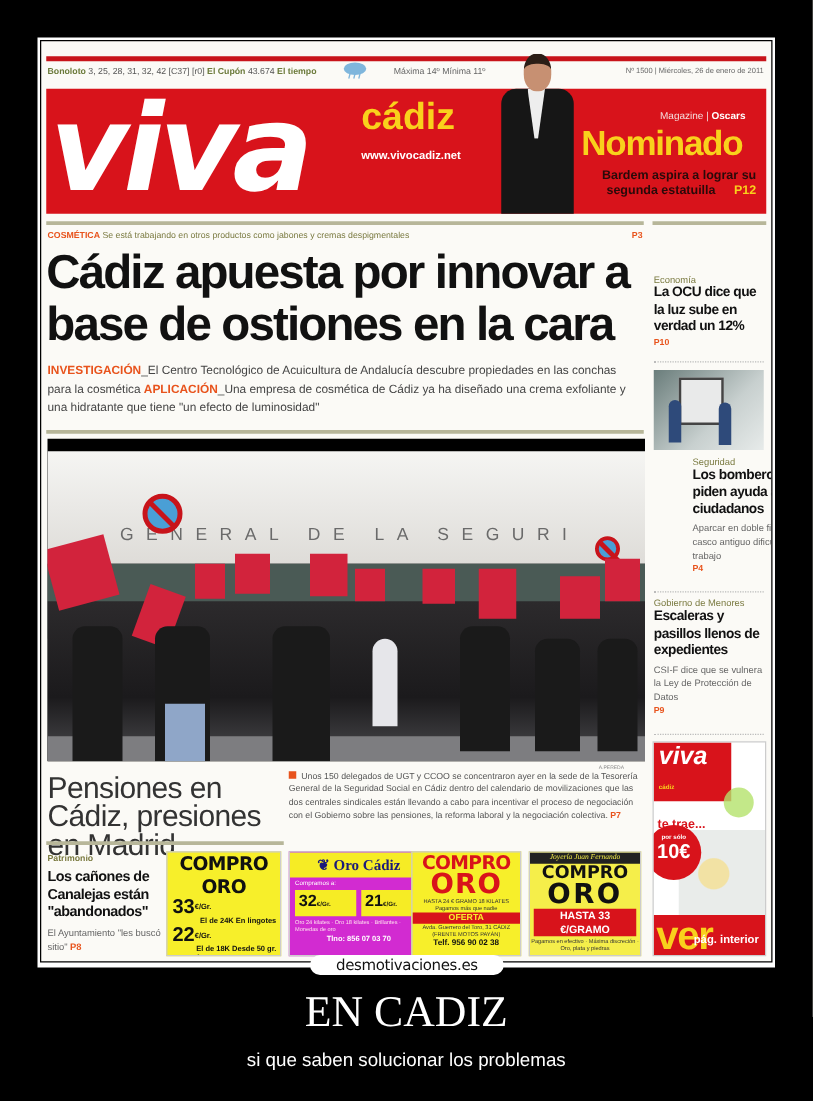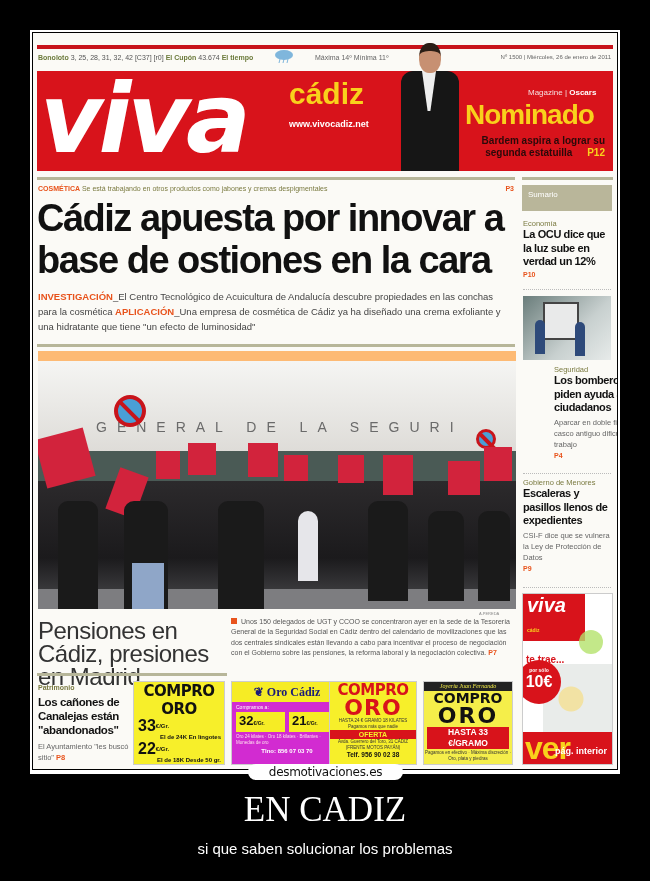--- a/index.html
+++ b/index.html
@@ -35,21 +35,21 @@
   
   .rule-olive { position: absolute; height: 3px; background: #b7b699; }
   .kicker { position: absolute; left: 5px; top: 152px; width: 476px; font-size: 7px; color: #7a7a40; white-space: nowrap; }
   .kicker .tag { color: #e8531c; font-weight: bold; }
   .kicker .pg { position: absolute; right: 0; color: #e8531c; font-weight: bold; }
   .headline { position: absolute; left: 4px; top: 164px; width: 480px; font-family: "Liberation Sans", sans-serif; font-weight: bold; font-size: 38px; line-height: 42px; letter-spacing: -1.5px; color: #111; }
   .lead-text { position: absolute; left: 5px; top: 256px; width: 476px; font-size: 9.5px; line-height: 15px; color: #444; }
   .lead-text .tag { color: #e8531c; font-weight: bold; }
 
   
-  .photo { position: absolute; left: 5px; top: 318px; width: 478px; height: 258px; background: #fdba74; overflow: hidden; }
+  .photo { position: absolute; left: 5px; top: 318px; width: 478px; height: 258px; background: #000000; overflow: hidden; }
   .bldg { position: absolute; left: 0; top: 10px; width: 478px; height: 90px; background: linear-gradient(#f5f5f3,#dedcd8); }
   .bldg-text { position: absolute; left: 58px; top: 68px; font-size: 14px; letter-spacing: 10px; color: #6a6a6a; white-space: nowrap; }
   .nopark { position: absolute; width: 32px; height: 32px; border-radius: 50%; background: #4a9fd6; border: 4px solid #c8141b; }
   .nopark::after { content: ""; position: absolute; left: 10px; top: -2px; width: 4px; height: 30px; background: #c8141b; transform: rotate(-45deg); }
   .wall { position: absolute; left: 0; top: 100px; width: 478px; height: 60px; background: #4a5a55; }
   .crowd { position: absolute; left: 0; top: 130px; width: 478px; height: 128px; background: linear-gradient(#2c2a2c,#1b1a1c 60%,#4b4b4e); }
   .flag { position: absolute; background: #d2233c; }
   .street { position: absolute; left: 0; top: 238px; width: 478px; height: 20px; background: #7d7d80; }
   .figure { position: absolute; background: #1a1a1a; border-radius: 10px 10px 0 0; }
   .jeans { position: absolute; background: #8fa6c8; }
@@ -254,21 +254,20 @@
 
   <div class="ad ad4">
     <div class="brand">Joyería Juan Fernando</div>
     <div class="t1">COMPRO</div>
     <div class="t2">ORO</div>
     <div class="hasta">HASTA 33 €/GRAMO</div>
     <div class="lines">Pagamos en efectivo · Máxima discreción · Oro, plata y piedras</div>
   </div>
 
   <div class="rule-olive" style="left:489px;top:144px;width:91px;"></div>
-  <div class="sumario">Sumario</div>
 
   <div class="side-sec" style="top:186px;">
     <div class="side-label">Economía</div>
     <div class="side-title">La OCU dice que la luz sube en verdad un 12%</div>
     <div class="side-pg">P10</div>
   </div>
   <div class="side-rule" style="top:256px;"></div>
   <div class="side-photo">
     <div class="truck"></div>
     <div class="fireman" style="left:12px;top:24px;"></div>

